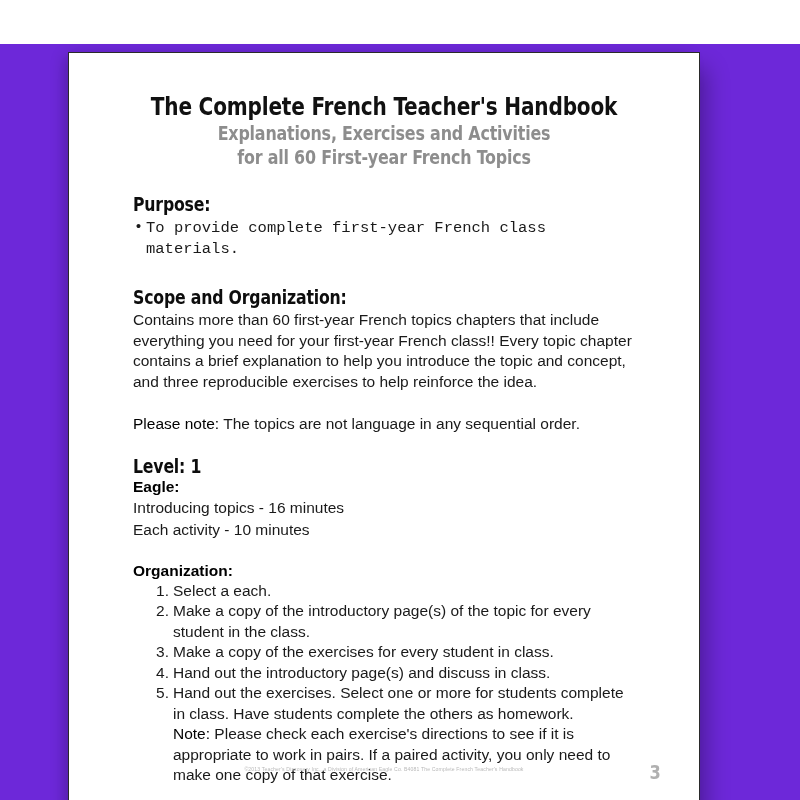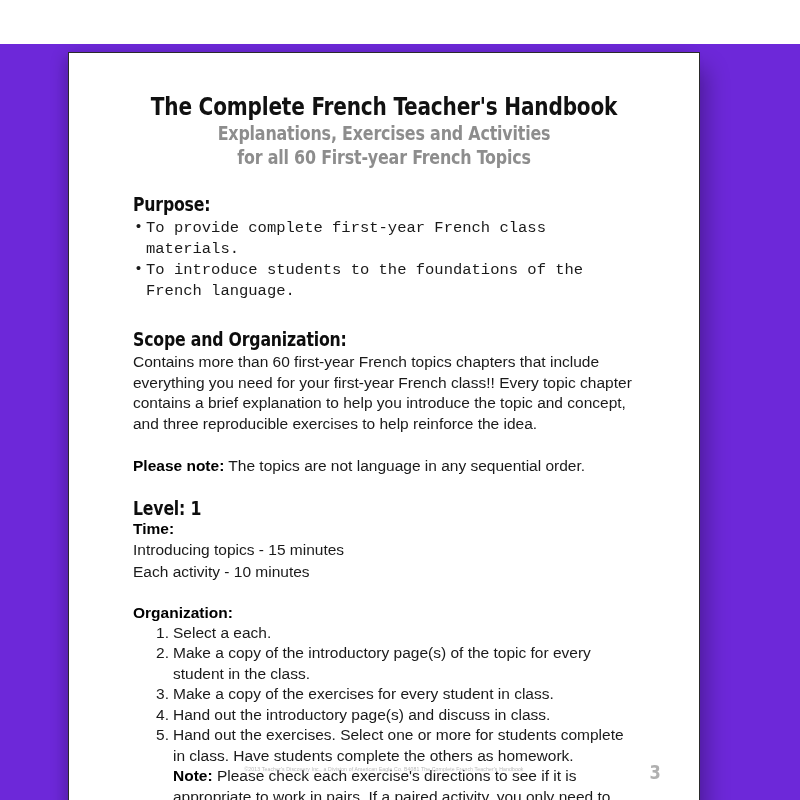--- a/index.html
+++ b/index.html
@@ -130,21 +130,21 @@
     color: #1a1a1a;
     line-height: 20.5px;
     margin: 2px 0 0 0;
     text-align: left;
   }
 
   .gap-lg { height: 26px; }
   .gap-md { height: 20px; }
 
   .bold-lead {
-    font-weight: bold;
+    font-weight: normal;
     color: #000000;
   }
 
   .sub-head {
     font-size: 15.5px;
     font-weight: bold;
     color: #000000;
     line-height: 19px;
     margin: 0;
   }
@@ -211,43 +211,42 @@
         <div class="subtitle-line display">Explanations, Exercises and Activities</div>
         <div class="subtitle-line display">for all 60 First-year French Topics</div>
       </div>
 
       <div id="content">
 
         <section>
           <h2 class="section-head display">Purpose:</h2>
           <ul class="bullets body-font">
             <li>To provide complete first-year French class materials.</li>
-            <li>To introduce students to the foundations of the French language.</li>
           </ul>
         </section>
 
         <div class="gap-lg"></div>
 
         <section>
           <h2 class="section-head display">Scope and Organization:</h2>
           <p class="para body-font">Contains more than 60 first-year French topics chapters that include everything you need for your first-year French class!! Every topic chapter contains a brief explanation to help you introduce the topic and concept, and three reproducible exercises to help reinforce the idea.</p>
         </section>
 
         <div class="gap-md"></div>
 
         <section>
           <p class="para body-font"><span class="bold-lead">Please note:</span><span> The topics are not language in any sequential order.</span></p>
         </section>
 
         <div class="gap-md"></div>
 
         <section>
           <h2 class="section-head display">Level: 1</h2>
-          <div class="sub-head body-font">Time:</div>
-          <p class="para body-font">Introducing topics - 15 minutes</p>
+          <div class="sub-head body-font">Eagle:</div>
+          <p class="para body-font">Introducing topics - 16 minutes</p>
           <p class="para body-font">Each activity - 10 minutes</p>
         </section>
 
         <div class="gap-md"></div>
 
         <section>
           <div class="sub-head body-font">Organization:</div>
           <ol class="instructions body-font">
             <li>Select a each.</li>
             <li>Make a copy of the introductory page(s) of the topic for every student in the class.</li>

